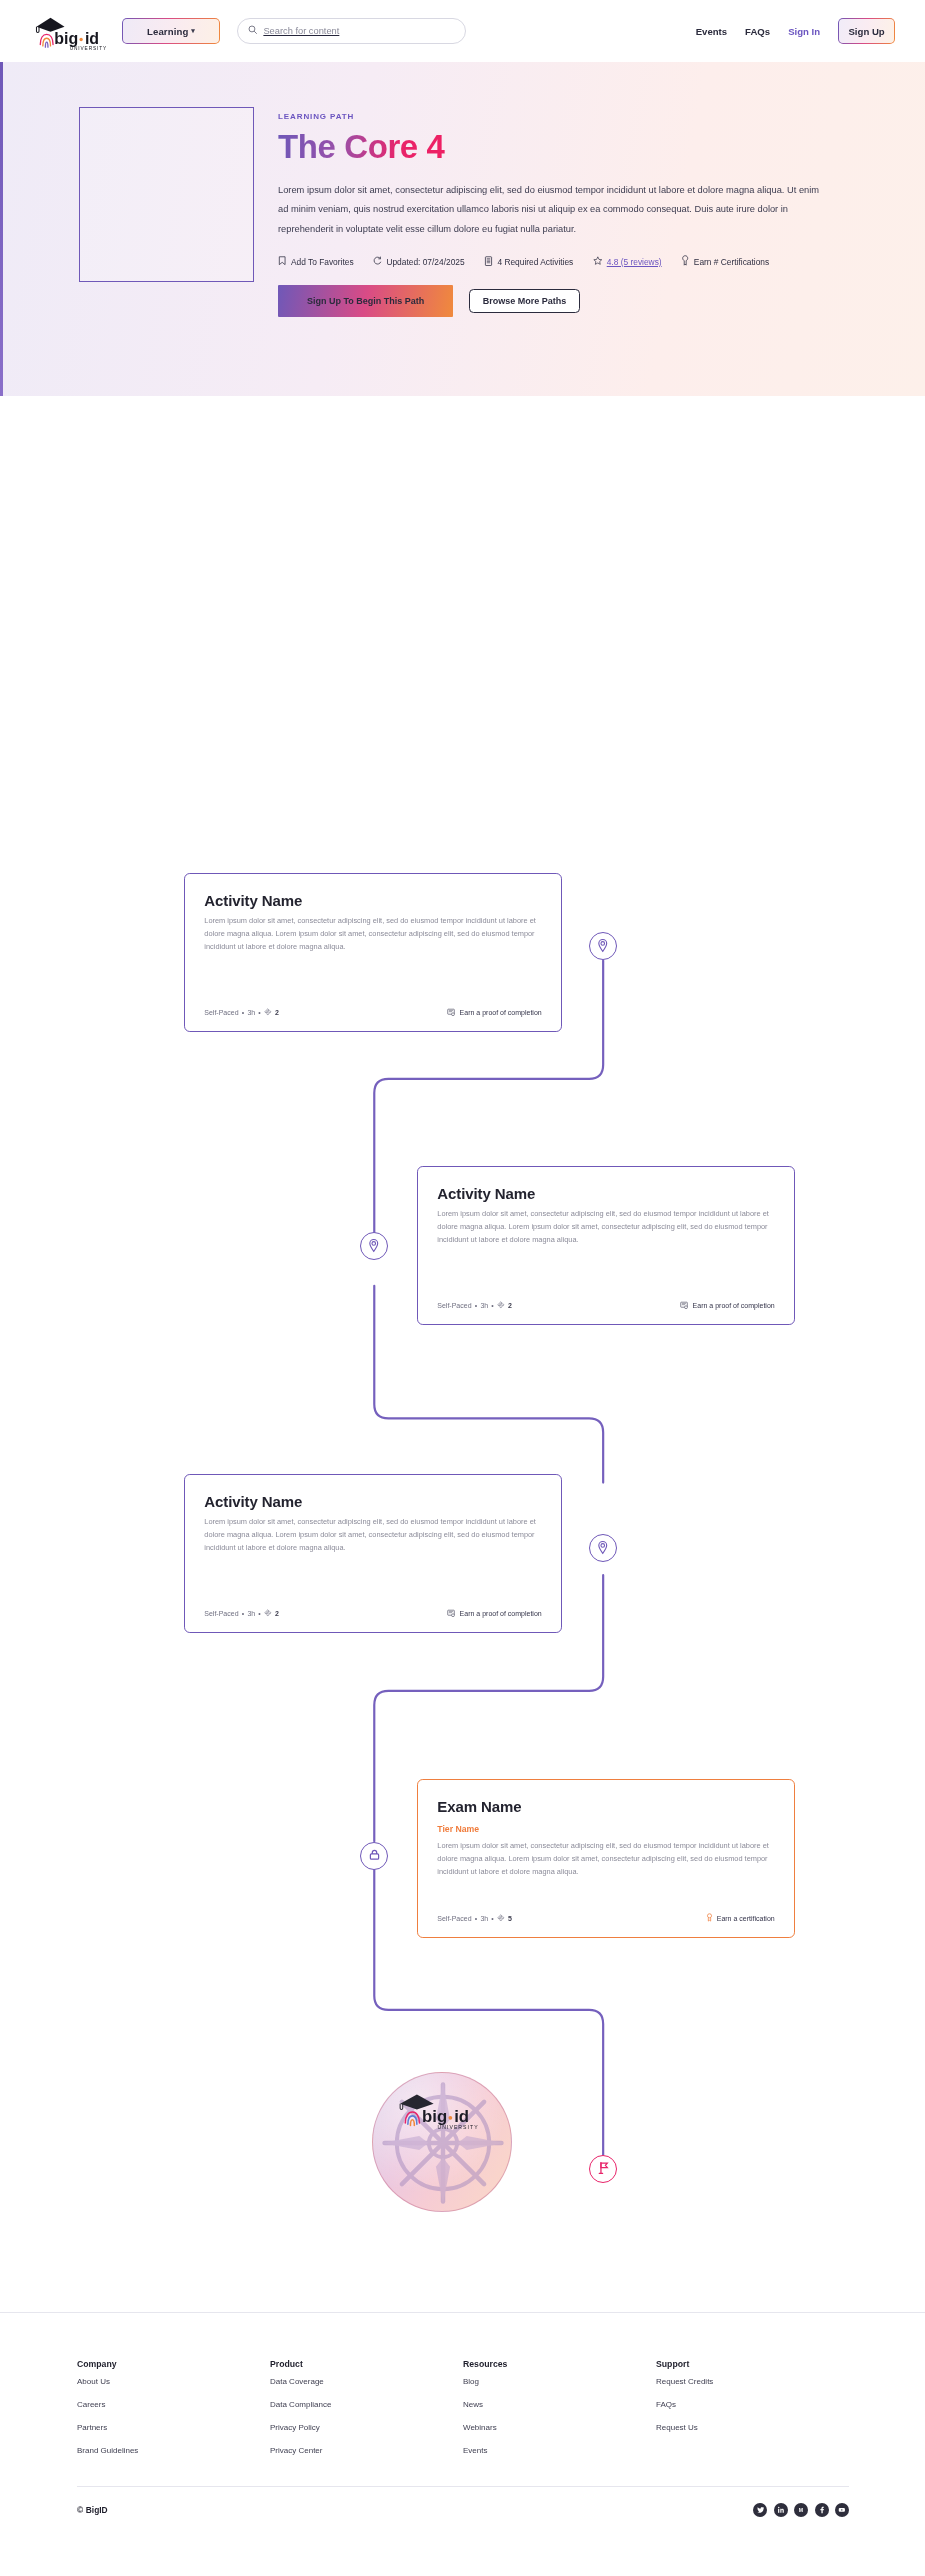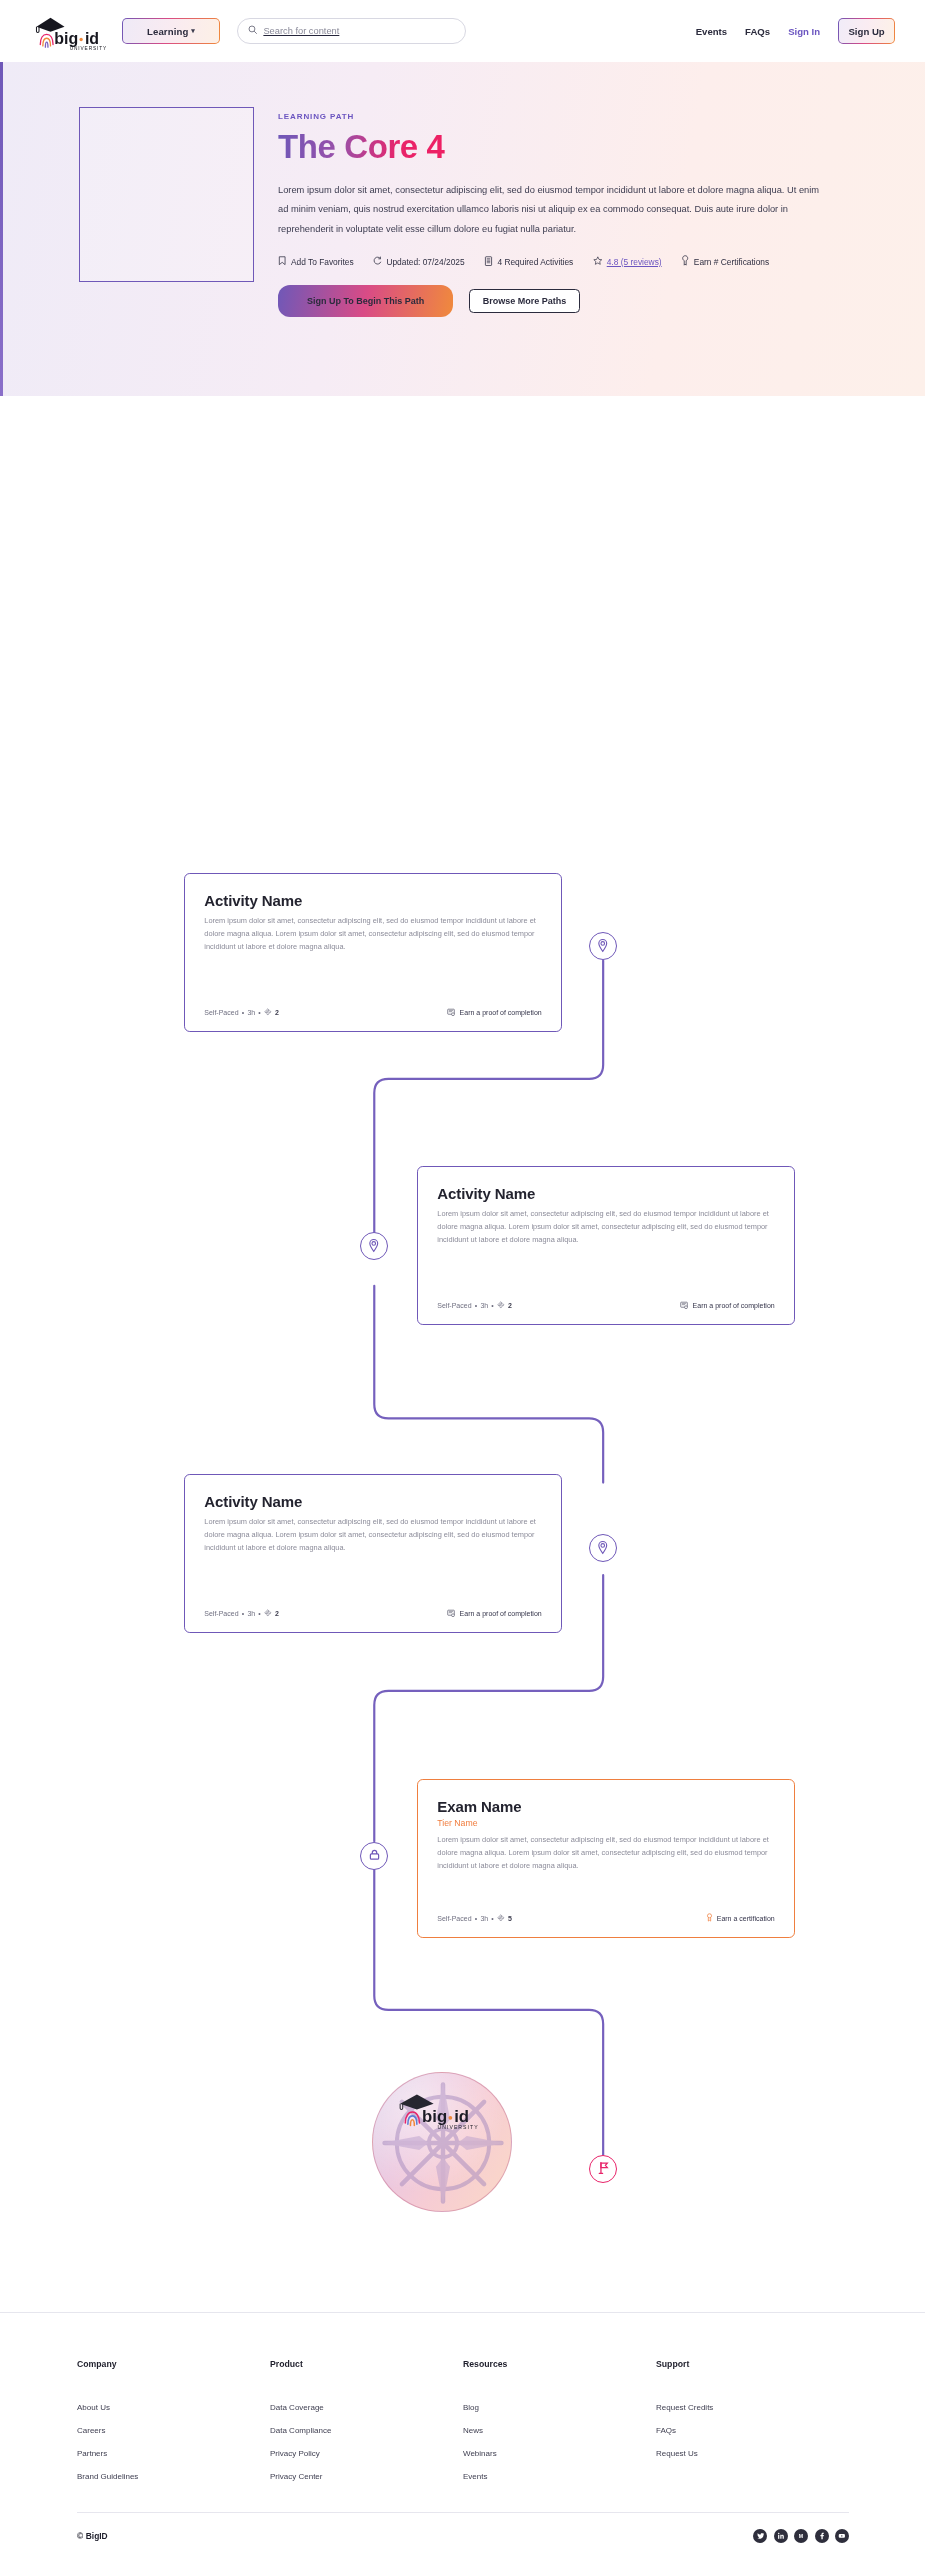--- a/index.html
+++ b/index.html
@@ -117,21 +117,21 @@
   }
   .meta-row{
     margin-top:16.7px; display:flex; align-items:center; gap:19.3px;
     font-size:8.4px; color:#2f2f42;
   }
   .meta-item{ display:flex; align-items:center; gap:4.5px; white-space:nowrap; cursor:pointer;}
   .meta-item.static{ cursor:default; }
   .meta-link{ color:#6b55c0; text-decoration:underline; }
   .hero-btns{ margin-top:16.7px; display:flex; gap:15.4px; align-items:center;}
   .cta-grad{
-    height:24.4px; border-radius:12px; padding:16px;
+    height:24.4px; border-radius:1px; padding:16px;
     background:linear-gradient(100deg,#6f58b8 0%,#d94b86 50%,#f08a3c 100%);
     cursor:pointer;
   }
   .cta-grad-inner{
     height:100%; border-radius:3.2px; padding:0 13px;
     background:linear-gradient(100deg,#eeddeb 0%,#f6d9de 55%,#fadfd2 100%);
     display:flex; align-items:center; justify-content:center;
     font-size:9px; font-weight:700; color:#2b2b3d; white-space:nowrap;
   }
   .cta-plain{
@@ -156,21 +156,21 @@
     background:#fff;
     padding:18px 19.3px 14px 19.3px;
     display:flex; flex-direction:column;
     cursor:pointer;
   }
   .pcard.exam{ border-color:#ef7f3f; }
   .pcard-title{
     font-size:15px; font-weight:700; color:#23232f; letter-spacing:-0.1px;
   }
   .pcard-tier{
-    margin-top:3px; font-size:8.7px; font-weight:400; color:#f07c3c;
+    margin-top:9px; font-size:8.7px; font-weight:700; color:#f07c3c;
   }
   .pcard-desc{
     margin-top:6.4px; font-size:7.4px; line-height:1.72; color:#8b8b99;
   }
   .pcard-foot{
     margin-top:auto; padding-top:10.3px;
     display:flex; align-items:center; justify-content:space-between;
     font-size:7px; color:#6f6f80;
   }
   .pcard-foot .left{ display:flex; align-items:center; gap:3.2px; }
@@ -201,21 +201,21 @@
   
   .footer{
     width:926px; background:#fff;
     border-top:0.6px solid #e6e6ee;
     padding:46px 0 26px 0;
   }
   .footer-cols{
     display:flex; padding:0 77px; gap:0;
   }
   .fcol{ width:193px; }
-  .fcol h4{ font-size:8.7px; font-weight:700; color:#1e1e2b; margin-bottom:34px;}
+  .fcol h4{ font-size:8.7px; font-weight:700; color:#1e1e2b; margin-bottom:8px;}
   .fcol a{
     display:block; font-size:8px; color:#3e3e50;
     margin-bottom:14px; text-decoration:none; cursor:pointer;
   }
   .footer-sep{
     margin:16.7px 77px 0 77px; height:0.6px; background:#e6e6ee;
   }
   .footer-bottom{
     margin-top:16.7px; padding:0 77px;
     display:flex; align-items:center;

